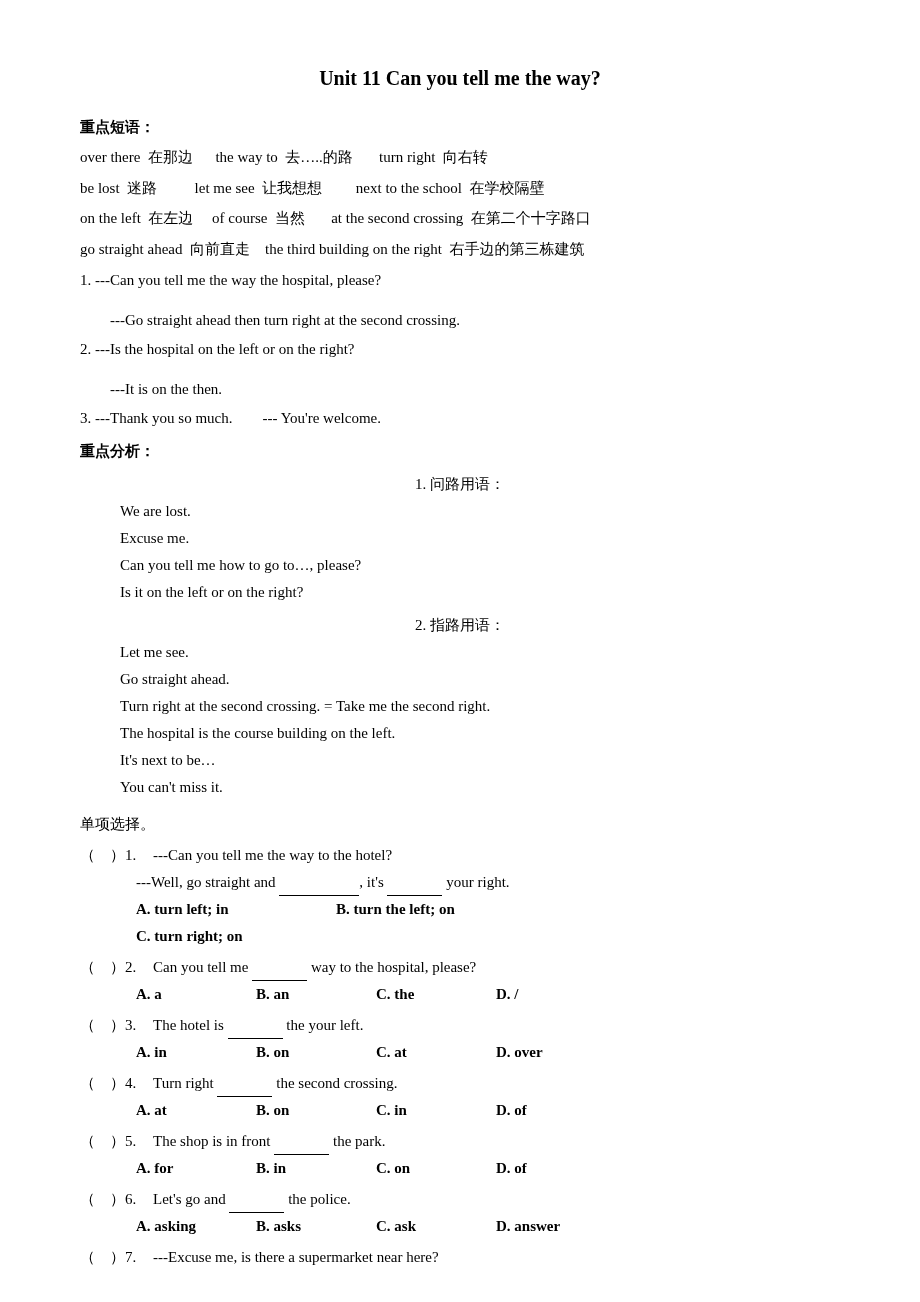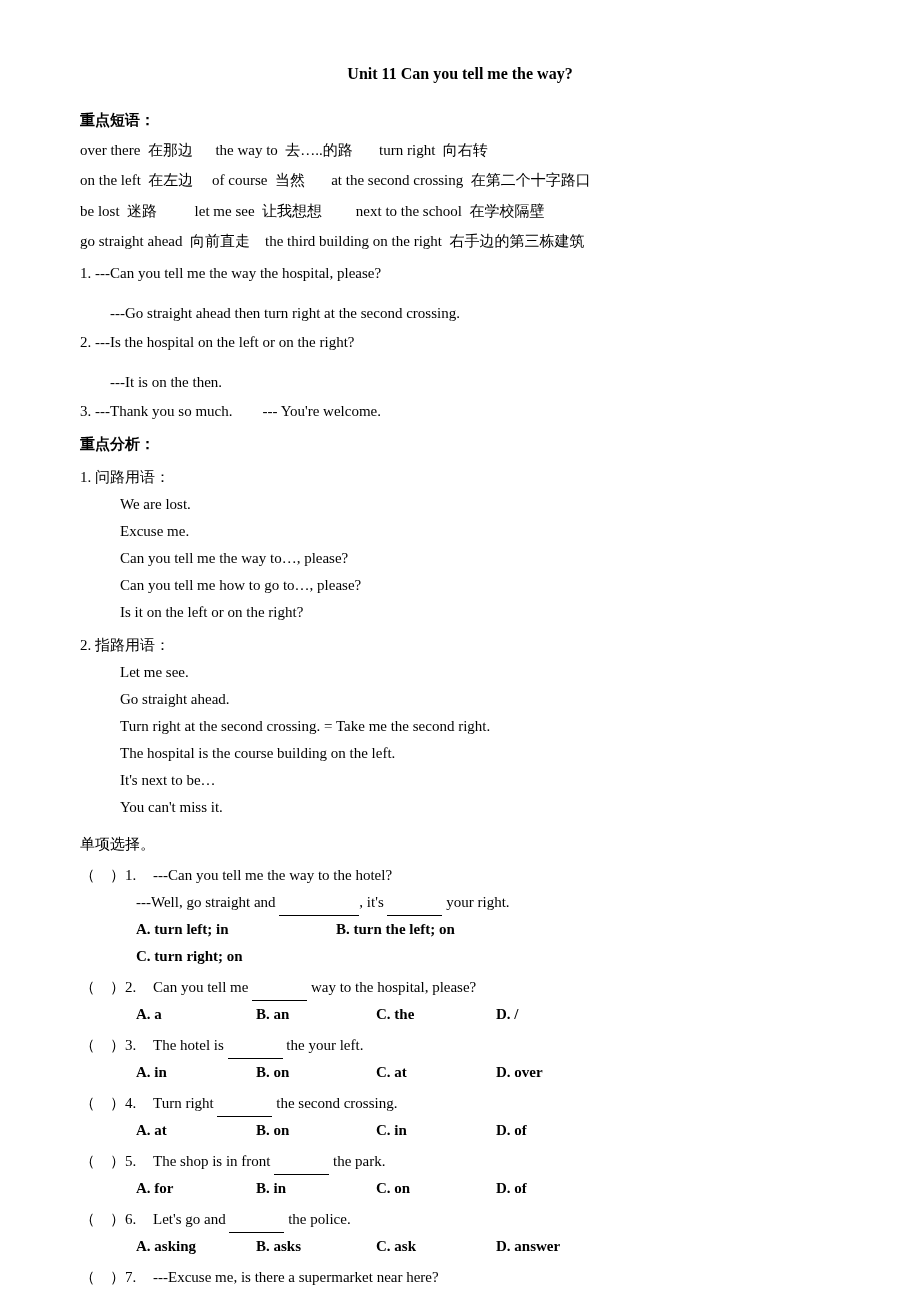--- a/index.html
+++ b/index.html
@@ -12,21 +12,21 @@
       font-family: "SimSun", "宋体", "Times New Roman", serif;
       font-size: 15px;
       color: #000000;
       width: 920px;
       min-height: 1302px;
       padding: 60px 80px 60px 80px;
       line-height: 1.8;
     }
     .title {
       text-align: center;
-      font-size: 16px;
+      font-size: 20px;
       font-weight: bold;
       margin-bottom: 18px;
     }
     .section-header {
       font-weight: bold;
       font-size: 15px;
       margin-top: 6px;
       margin-bottom: 2px;
     }
     .vocab-line {
@@ -43,20 +43,21 @@
     .sentence-item .sub {
       padding-left: 30px;
       display: block;
       margin-top: 13px;
     }
     .analysis-block {
       margin-top: 4px;
     }
     .analysis-num {
       margin-top: 6px;
+      text-align: center;
     }
     .sub-item {
       padding-left: 40px;
       line-height: 1.8;
     }
     .exercise-header {
       margin-top: 10px;
       margin-bottom: 4px;
     }
     .q-item {
@@ -104,22 +105,22 @@
     }
   </style>
 </head>
 <body>
 
 <div class="title">Unit 11 Can you tell me the way?</div>
 
 <div>
   <div class="section-header">重点短语：</div>
   <div class="vocab-line">over there &nbsp;在那边&nbsp;&nbsp;&nbsp;&nbsp;&nbsp; the way to &nbsp;去…..的路 &nbsp;&nbsp;&nbsp;&nbsp;&nbsp;&nbsp;turn right &nbsp;向右转</div>
+  <div class="vocab-line">be lost &nbsp;迷路&nbsp;&nbsp;&nbsp;&nbsp;&nbsp;&nbsp;&nbsp;&nbsp;&nbsp; let me see &nbsp;让我想想 &nbsp;&nbsp;&nbsp;&nbsp;&nbsp;&nbsp;&nbsp;&nbsp;next to the school &nbsp;在学校隔壁</div>
   <div class="vocab-line">on the left &nbsp;在左边&nbsp;&nbsp;&nbsp;&nbsp; of course &nbsp;当然&nbsp;&nbsp;&nbsp;&nbsp;&nbsp;&nbsp; at the second crossing &nbsp;在第二个十字路口</div>
-  <div class="vocab-line">be lost &nbsp;迷路&nbsp;&nbsp;&nbsp;&nbsp;&nbsp;&nbsp;&nbsp;&nbsp;&nbsp; let me see &nbsp;让我想想 &nbsp;&nbsp;&nbsp;&nbsp;&nbsp;&nbsp;&nbsp;&nbsp;next to the school &nbsp;在学校隔壁</div>
   <div class="vocab-line">go straight ahead &nbsp;向前直走 &nbsp;&nbsp;&nbsp;the third building on the right &nbsp;右手边的第三栋建筑</div>
 </div>
 
 <div class="sentence-block">
   <div class="sentence-item">
     <span>1. ---Can you tell me the way the hospital, please?</span>
     <span class="sub">---Go straight ahead then turn right at the second crossing.</span>
   </div>
   <div class="sentence-item">
     <span>2. ---Is the hospital on the left or on the right?</span>
@@ -128,21 +129,20 @@
   <div class="sentence-item">
     <span>3. ---Thank you so much. &nbsp;&nbsp;&nbsp;&nbsp;&nbsp;&nbsp; --- You're welcome.</span>
   </div>
 </div>
 
 <div class="analysis-block">
   <div class="section-header">重点分析：</div>
   <div class="analysis-num">1. 问路用语：</div>
   <div class="sub-item">We are lost.</div>
   <div class="sub-item">Excuse me.</div>
-  <div class="sub-item">Can you tell me the way to…, please?</div>
   <div class="sub-item">Can you tell me how to go to…, please?</div>
   <div class="sub-item">Is it on the left or on the right?</div>
   <div class="analysis-num">2. 指路用语：</div>
   <div class="sub-item">Let me see.</div>
   <div class="sub-item">Go straight ahead.</div>
   <div class="sub-item">Turn right at the second crossing. = Take me the second right.</div>
   <div class="sub-item">The hospital is the course building on the left.</div>
   <div class="sub-item">It's next to be…</div>
   <div class="sub-item">You can't miss it.</div>
 </div>

